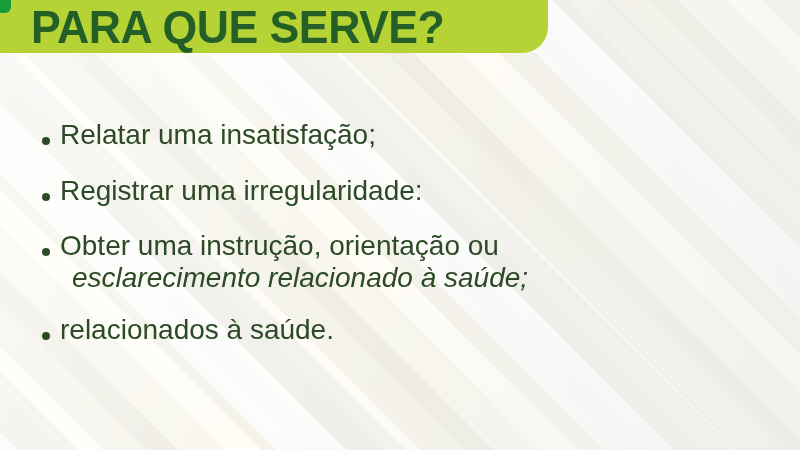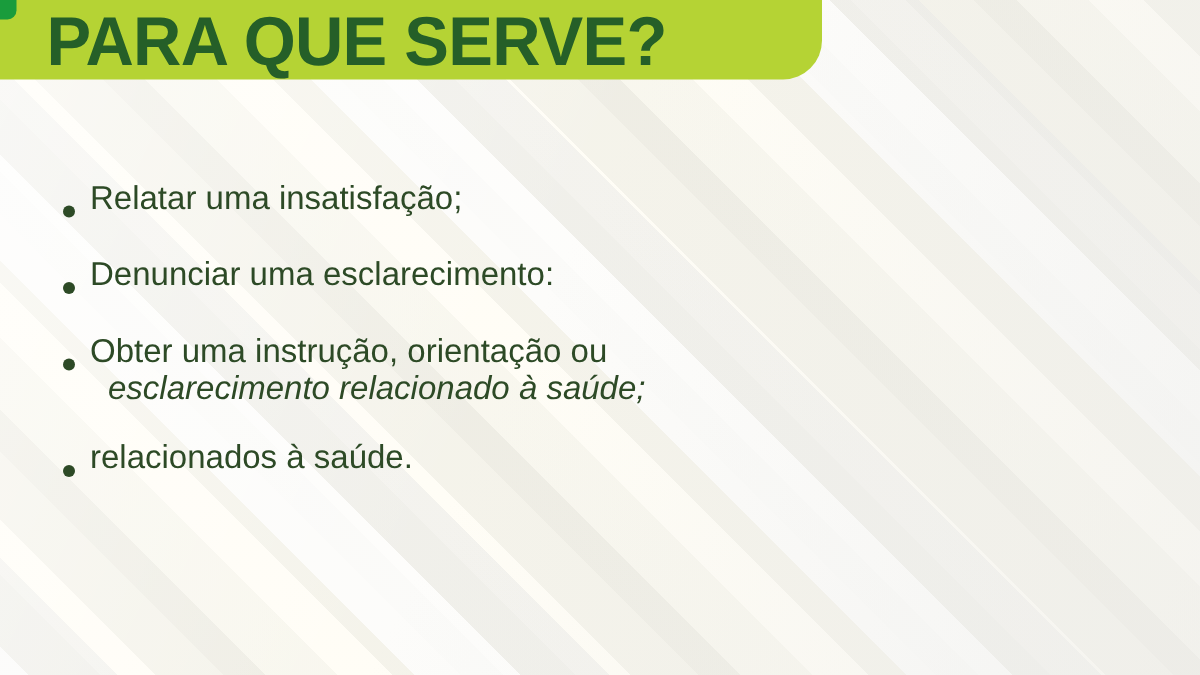--- a/index.html
+++ b/index.html
@@ -98,21 +98,21 @@
     left:42px;
     top:120px;
     width:740px;
     z-index:3;
     list-style:none;
   }
   .bullet-item {
     display:flex;
     align-items:flex-start;
     color:#2d4a26;
-    font-size:22px;
+    font-size:28px;
     line-height:1.06;
     margin-bottom:26px;
     white-space:nowrap;
   }
   .bullet-item.tight { margin-bottom:22px; }
   .bullet-dot {
     flex:0 0 auto;
     width:8px; height:8px;
     border-radius:50%;
     background:#2d4a26;
@@ -140,21 +140,21 @@
   <ul id="bullet-list">
       <li class="bullet-item">
         <span class="bullet-dot"></span>
         <span class="bullet-lines">
           <span class="bullet-line">Relatar uma insatisfação;</span>
         </span>
       </li>
       <li class="bullet-item">
         <span class="bullet-dot"></span>
         <span class="bullet-lines">
-          <span class="bullet-line">Denunciar uma esclarecimento:</span>
+          <span class="bullet-line">Registrar uma irregularidade:</span>
         </span>
       </li>
       <li class="bullet-item tight">
         <span class="bullet-dot"></span>
         <span class="bullet-lines">
           <span class="bullet-line">Obter uma instrução, orientação ou</span>
           <span class="bullet-line">esclarecimento relacionado à saúde;</span>
         </span>
       </li>
       <li class="bullet-item tight">

